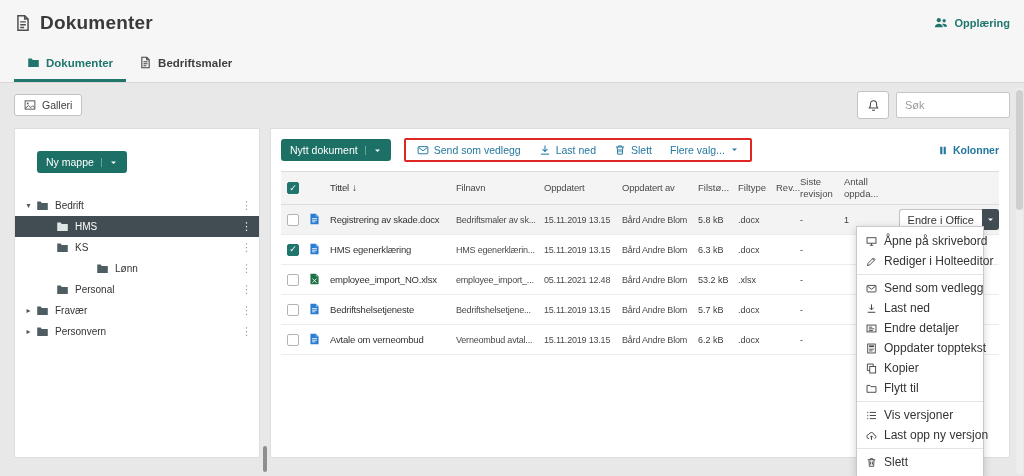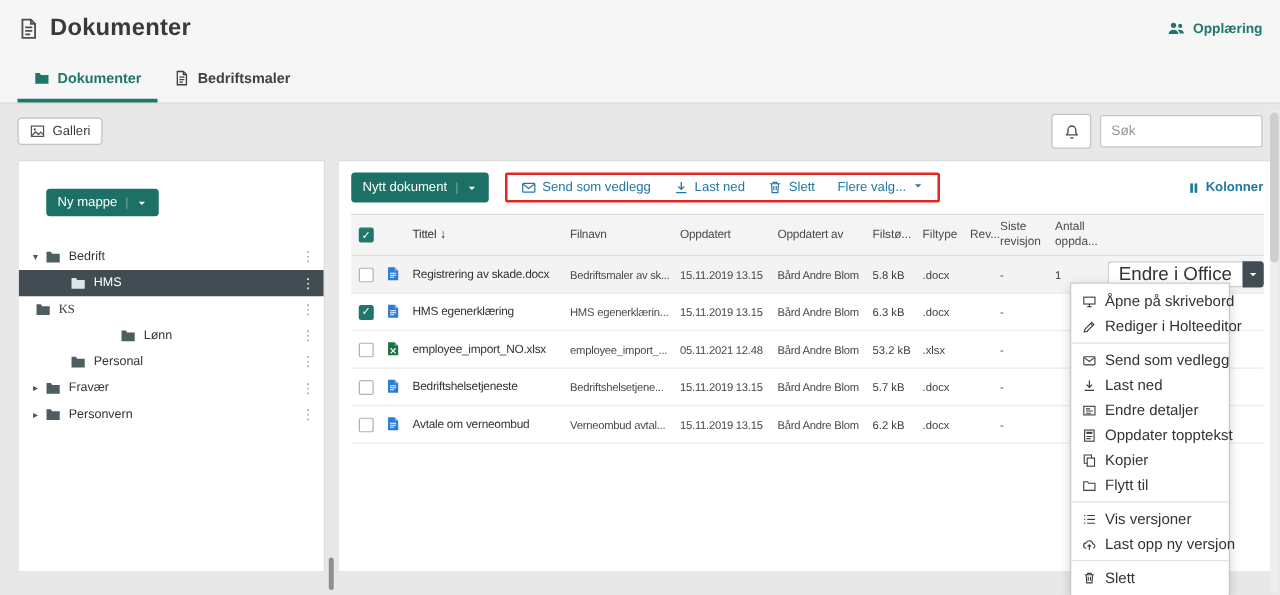--- a/index.html
+++ b/index.html
@@ -27,21 +27,21 @@
 
   
   .utilrow{display:flex;align-items:center;padding:8px 14px 9px}
   .btn-light{background:#fff;border:1px solid #c2c2c2;border-radius:3px;padding:4px 9px;font-size:10.5px;color:#3c3c3c;
              display:inline-flex;gap:6px;align-items:flex-start;cursor:pointer}
   .btn-light [data-icon]{width:12px;height:12px;color:#555}
   .util-right{margin-left:auto;display:flex;gap:7px;align-items:center}
   .icon-btn{width:30px;height:26px;background:#fff;border:1px solid #c2c2c2;border-radius:3px;display:flex;align-items:center;
             justify-content:center;color:#4a4a4a;cursor:pointer}
   .icon-btn [data-icon]{width:13px;height:13px}
-  .search-input{width:130px;height:26px;border:1px solid #c6c6c6;border-radius:2px;padding:0 8px;font-size:11px;color:#333;
+  .search-input{width:114px;height:26px;border:1px solid #c6c6c6;border-radius:2px;padding:0 8px;font-size:11px;color:#333;
                 box-sizing:border-box;font-family:"Liberation Sans",sans-serif;outline:none}
   .search-input::placeholder{color:#9a9a9a}
 
   
   .content{display:flex;gap:10px;padding:0 14px;height:330px;align-items:stretch}
   .sidebar{width:246px;flex:none;background:#fff;border:1px solid #dedede;box-sizing:border-box;overflow:hidden}
   .main{flex:1;background:#fff;border:1px solid #dedede;box-sizing:border-box;padding:9px 10px;position:relative}
 
   .btn-teal{background:#1d7065;color:#fff;border:none;border-radius:3px;padding:5px 9px;font-size:10.5px;
             display:inline-flex;align-items:center;cursor:pointer;font-family:"Liberation Sans",sans-serif}
@@ -54,21 +54,21 @@
   .tree-item{display:flex;align-items:center;height:21px;padding-right:8px;cursor:pointer}
   .tw-arrow{width:11px;font-size:8px;color:#555;flex:none;text-align:center}
   .tw-folder{width:13px;height:13px;color:#4e5d61;margin-left:2px}
   .tlabel{margin-left:6px;flex:1;white-space:nowrap;overflow:hidden}
   .kebab{color:#9a9a9a;font-size:11px;width:10px;text-align:center;flex:none;cursor:pointer}
   .tree-item.selected{background:#414d52;color:#fff}
   .tree-item.selected .tw-folder{color:#dfe7e6}
   .tree-item.selected .kebab,.tree-item.selected .tw-arrow{color:#fff}
 
   
-  .main-toolbar{display:flex;margin-bottom:9px}
+  .main-toolbar{display:flex;align-items:center;margin-bottom:9px}
   .red-box{border:2px solid #e12726;border-radius:2px;margin-left:13px;padding:4px 11px;display:flex;align-items:center;gap:18px}
   .tlink{color:#2478a0;font-size:10.5px;display:inline-flex;align-items:center;gap:5px;cursor:pointer;white-space:nowrap}
   .tlink [data-icon]{width:12px;height:12px}
   .tlink .tl-caret [data-icon]{width:9px;height:9px}
   .columns-link{margin-left:auto;color:#2478a0;font-size:10.5px;font-weight:700;display:inline-flex;gap:5px;align-items:center;cursor:pointer}
   .columns-link [data-icon]{width:10px;height:11px}
 
   
   .thead{display:flex;align-items:center;background:#f4f4f4;border-top:1px solid #dcdcdc;border-bottom:1px solid #dcdcdc;
          color:#4a4a4a;font-size:9.5px;min-height:32px}
@@ -92,21 +92,21 @@
 
   .cb{width:12px;height:12px;border:1px solid #b3b3b3;border-radius:2px;background:#fff;display:inline-flex;
       align-items:center;justify-content:center;cursor:pointer;box-sizing:border-box}
   .cb.checked{background:#20756c;border-color:#20756c}
   .cb.checked::after{content:"\2713";color:#fff;font-size:9px;line-height:1}
   .fic{width:13px;height:14px;display:inline-flex}
   .fic svg{width:100%;height:100%}
 
   .split-btn{display:inline-flex;height:21px;cursor:pointer}
   .sb-label{background:#fff;border:1px solid #c2c2c2;border-right:none;border-radius:3px 0 0 3px;padding:0 8px;
-            font-size:15px;color:#333;display:flex;align-items:center;white-space:nowrap}
+            font-size:11px;color:#333;display:flex;align-items:center;white-space:nowrap}
   .sb-caret{width:17px;background:#414d52;border-radius:0 3px 3px 0;display:flex;align-items:center;justify-content:center;color:#fff}
   .sb-caret [data-icon]{width:9px;height:9px}
 
   
   .context-menu{position:absolute;left:856px;top:226px;width:126px;background:#fff;border:1px solid #c9c9c9;
                 box-shadow:0 2px 8px rgba(0,0,0,.18);padding:4px 0;z-index:20}
   .menu-item{display:flex;align-items:center;gap:7px;padding:3px 9px;font-size:12px;color:#333;cursor:pointer;white-space:nowrap}
   .menu-item [data-icon]{width:11px;height:11px;color:#3f3f3f}
   .menu-divider{border-top:1px solid #e4e4e4;margin:3px 0}
 
@@ -212,21 +212,21 @@
         <div class="tree-item selected" style="padding-left: 28px;">
     <span class="tw-arrow"></span>
     <span class="tw-folder" data-icon="folder">
             <svg viewBox="0 0 16 16">
               <path d="M1.5 3h4.2l1.4 1.8h7.4v8.7H1.5z" fill="currentColor"></path>
             </svg>
           </span>
     <span class="tlabel">HMS</span>
     <span class="kebab">⋮</span>
   </div>
-        <div class="tree-item" style=" font-family: Liberation Serif, serif;">
+        <div class="tree-item" style="padding-left: 28px;">
     <span class="tw-arrow"></span>
     <span class="tw-folder" data-icon="folder">
             <svg viewBox="0 0 16 16">
               <path d="M1.5 3h4.2l1.4 1.8h7.4v8.7H1.5z" fill="currentColor"></path>
             </svg>
           </span>
     <span class="tlabel">KS</span>
     <span class="kebab">⋮</span>
   </div>
         <div class="tree-item" style="padding-left: 28px; margin-left: 40px;">

